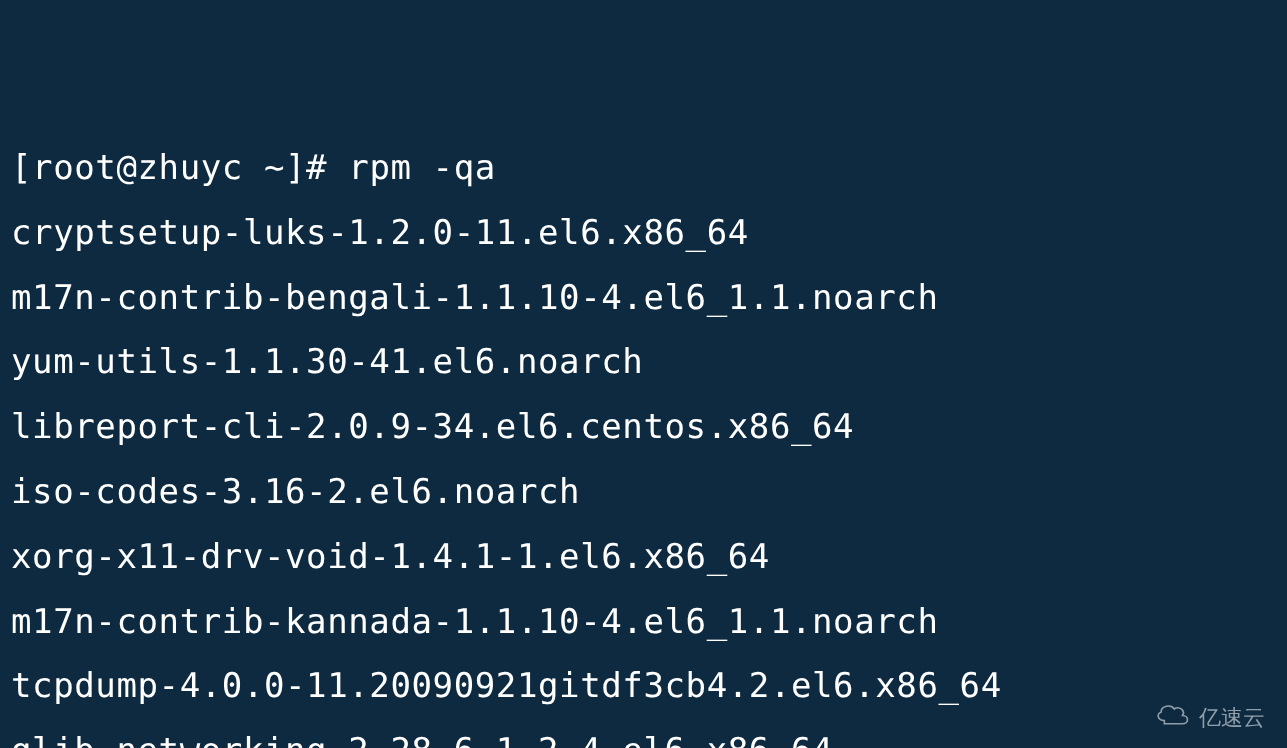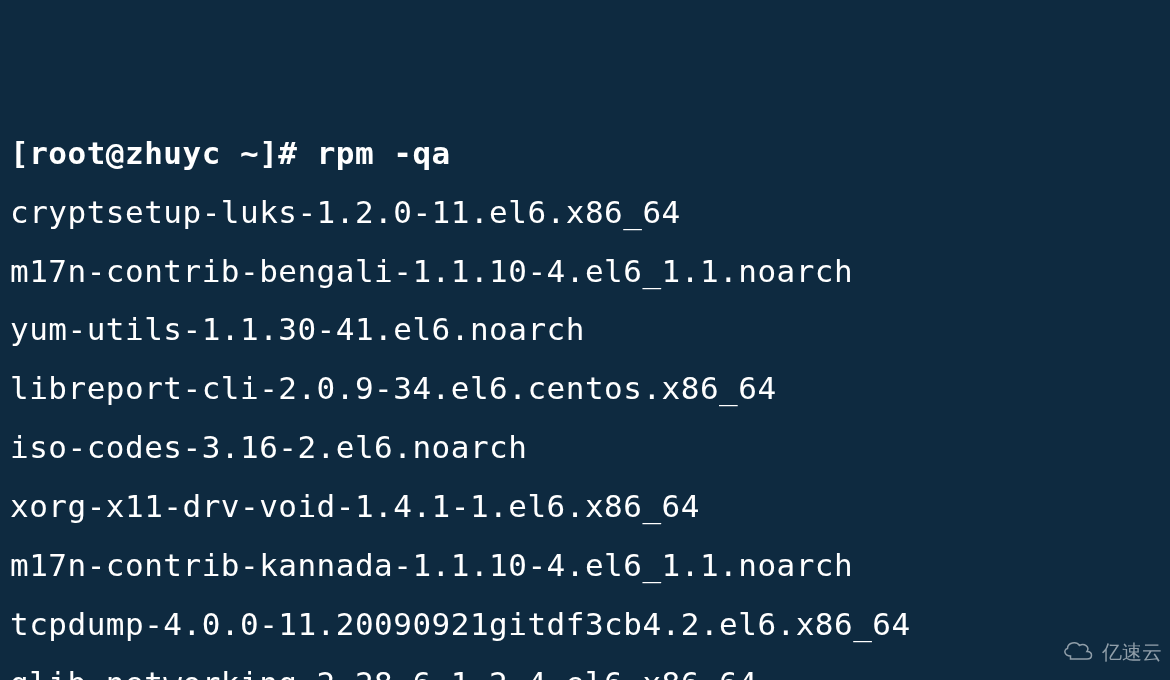--- a/index.html
+++ b/index.html
@@ -14,28 +14,27 @@
     font-family: "DejaVu Sans Mono", "Liberation Mono", "Consolas", "Menlo", monospace;
     font-size: 31px;
     line-height: 1.9;
     color: #ffffff;
     padding: 6px 10px 10px 10px;
     white-space: pre;
     letter-spacing: 0.5px;
   }
   .prompt-line {
     display: block;
-    font-weight: bold;
   }
   .output-line {
     display: block;
   }
   .watermark {
     position: absolute;
-    right: 8px;
+    right: 20px;
     bottom: 14px;
     display: flex;
     align-items: center;
     gap: 6px;
     opacity: 0.65;
     font-family: "PingFang SC", "Microsoft YaHei", sans-serif;
     font-size: 20px;
     color: #d6dde2;
   }
   .watermark svg {

